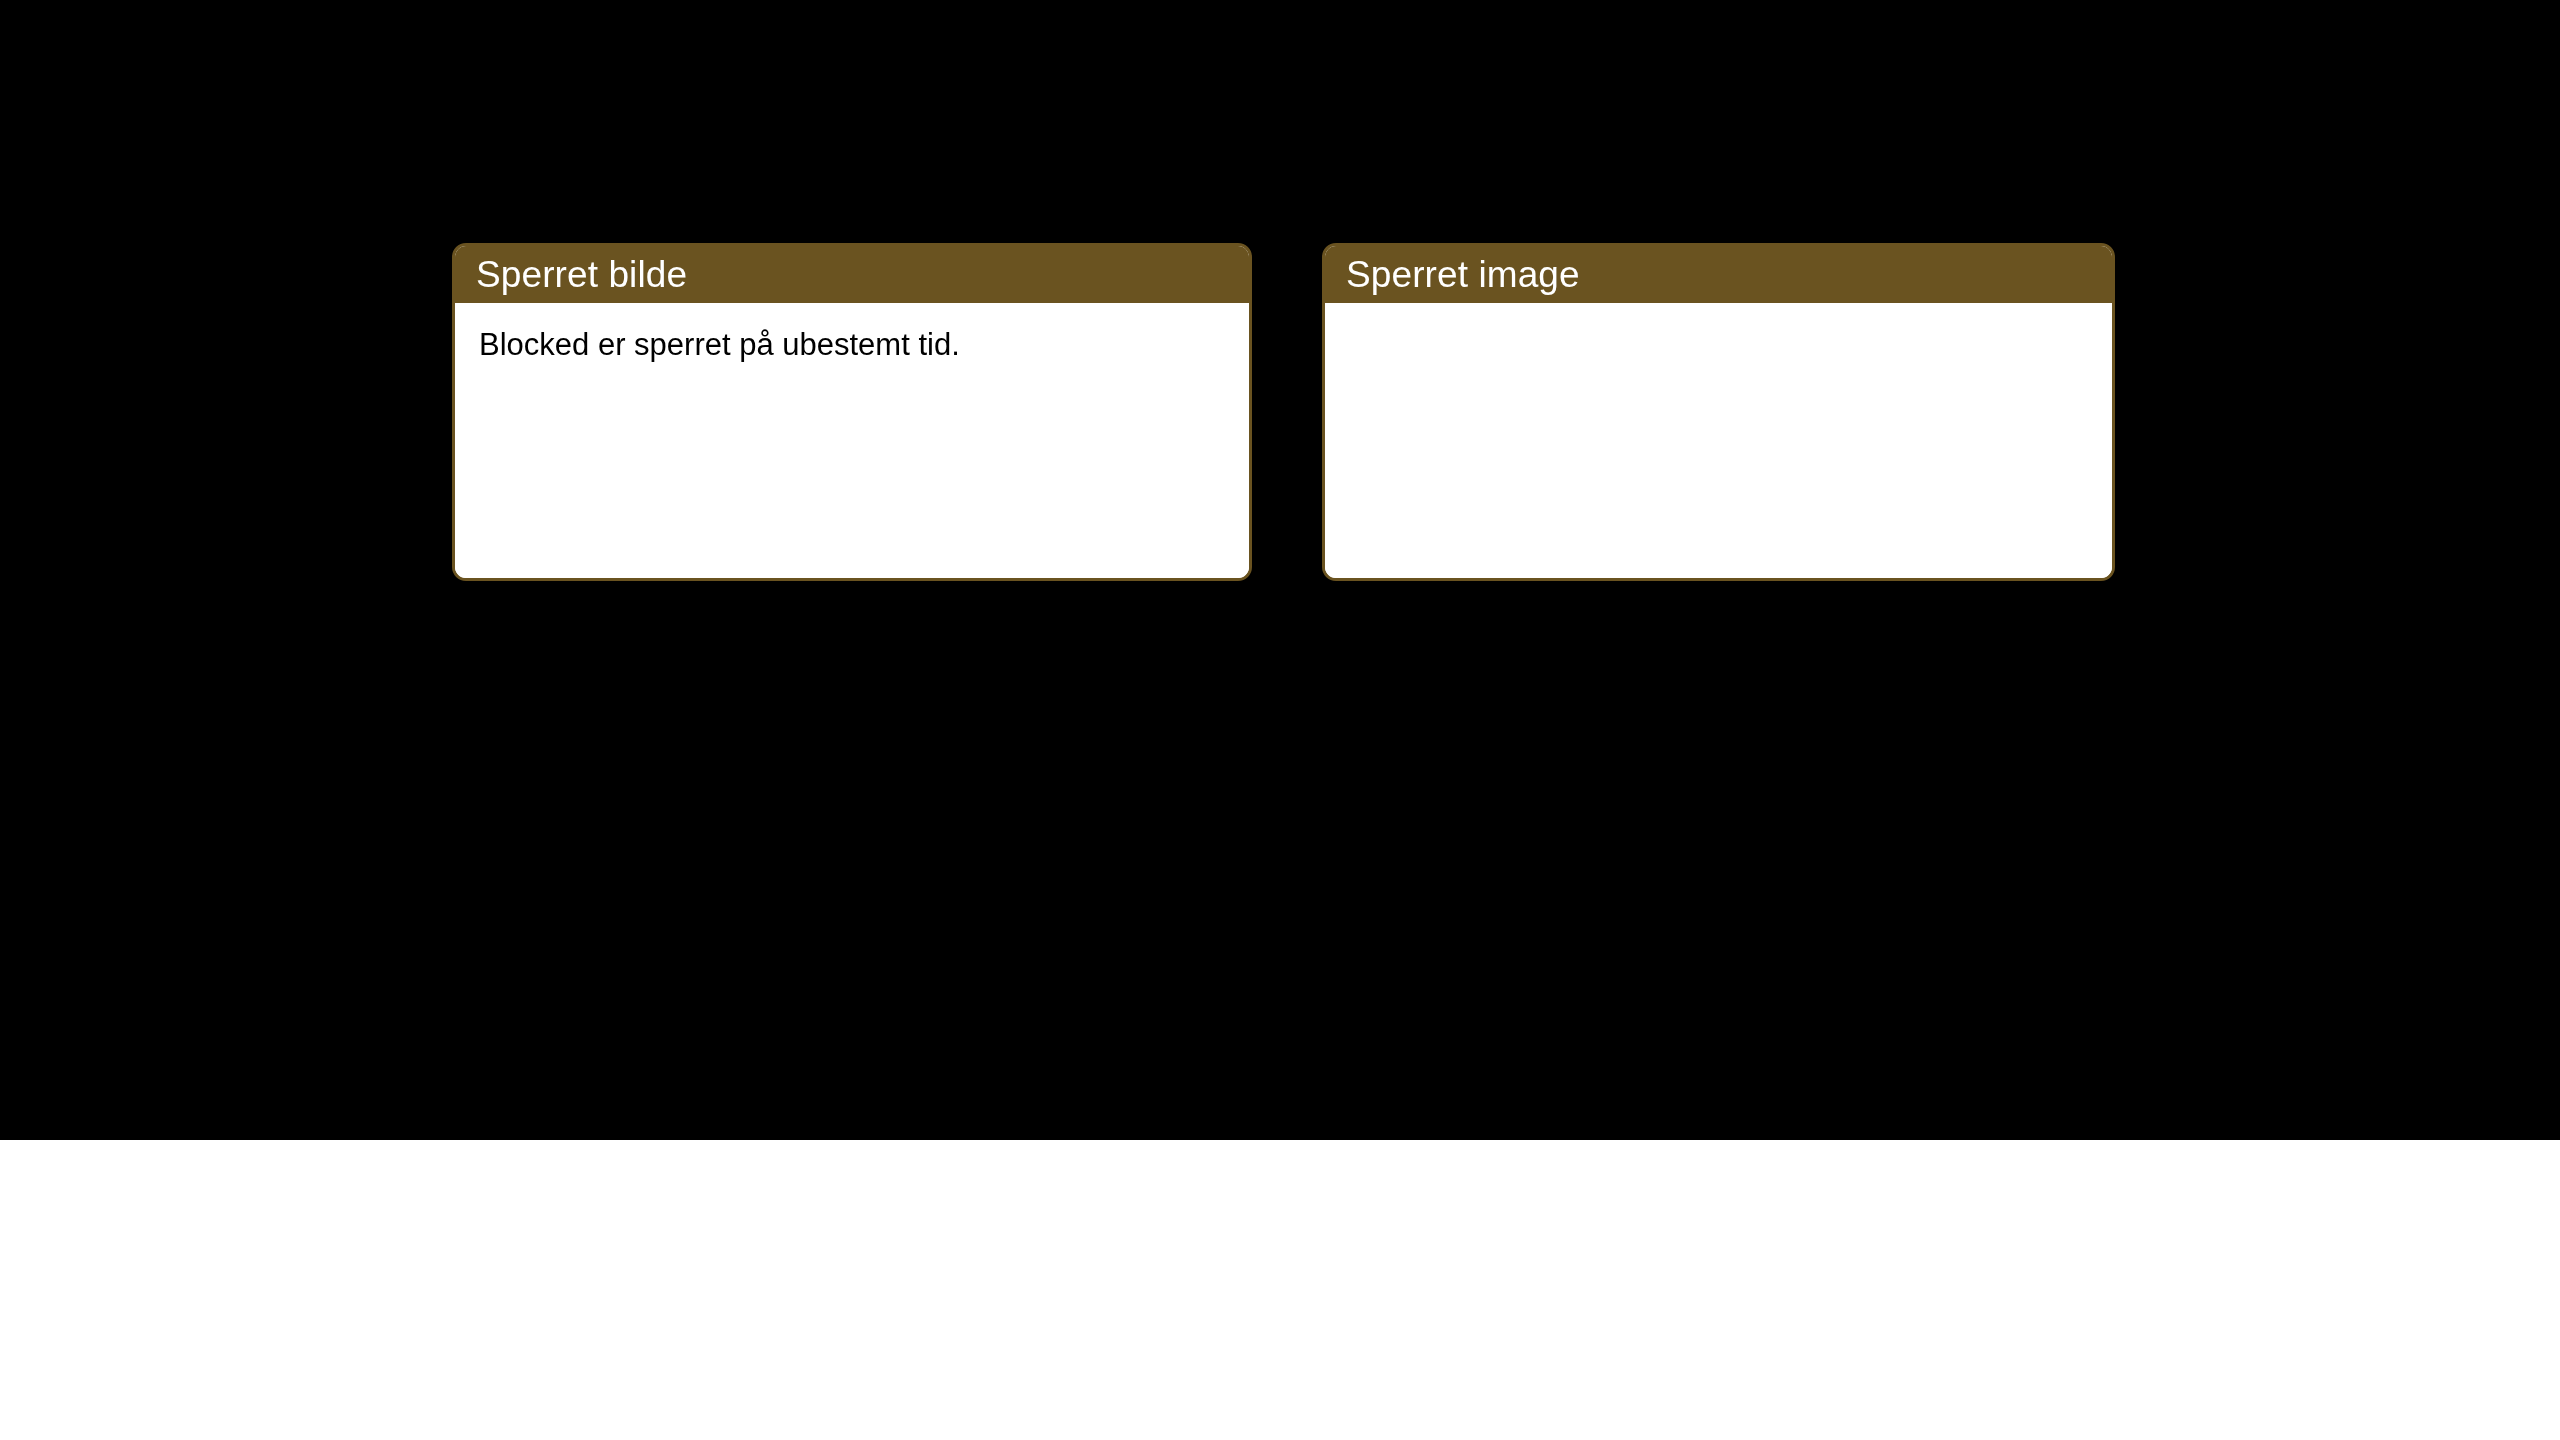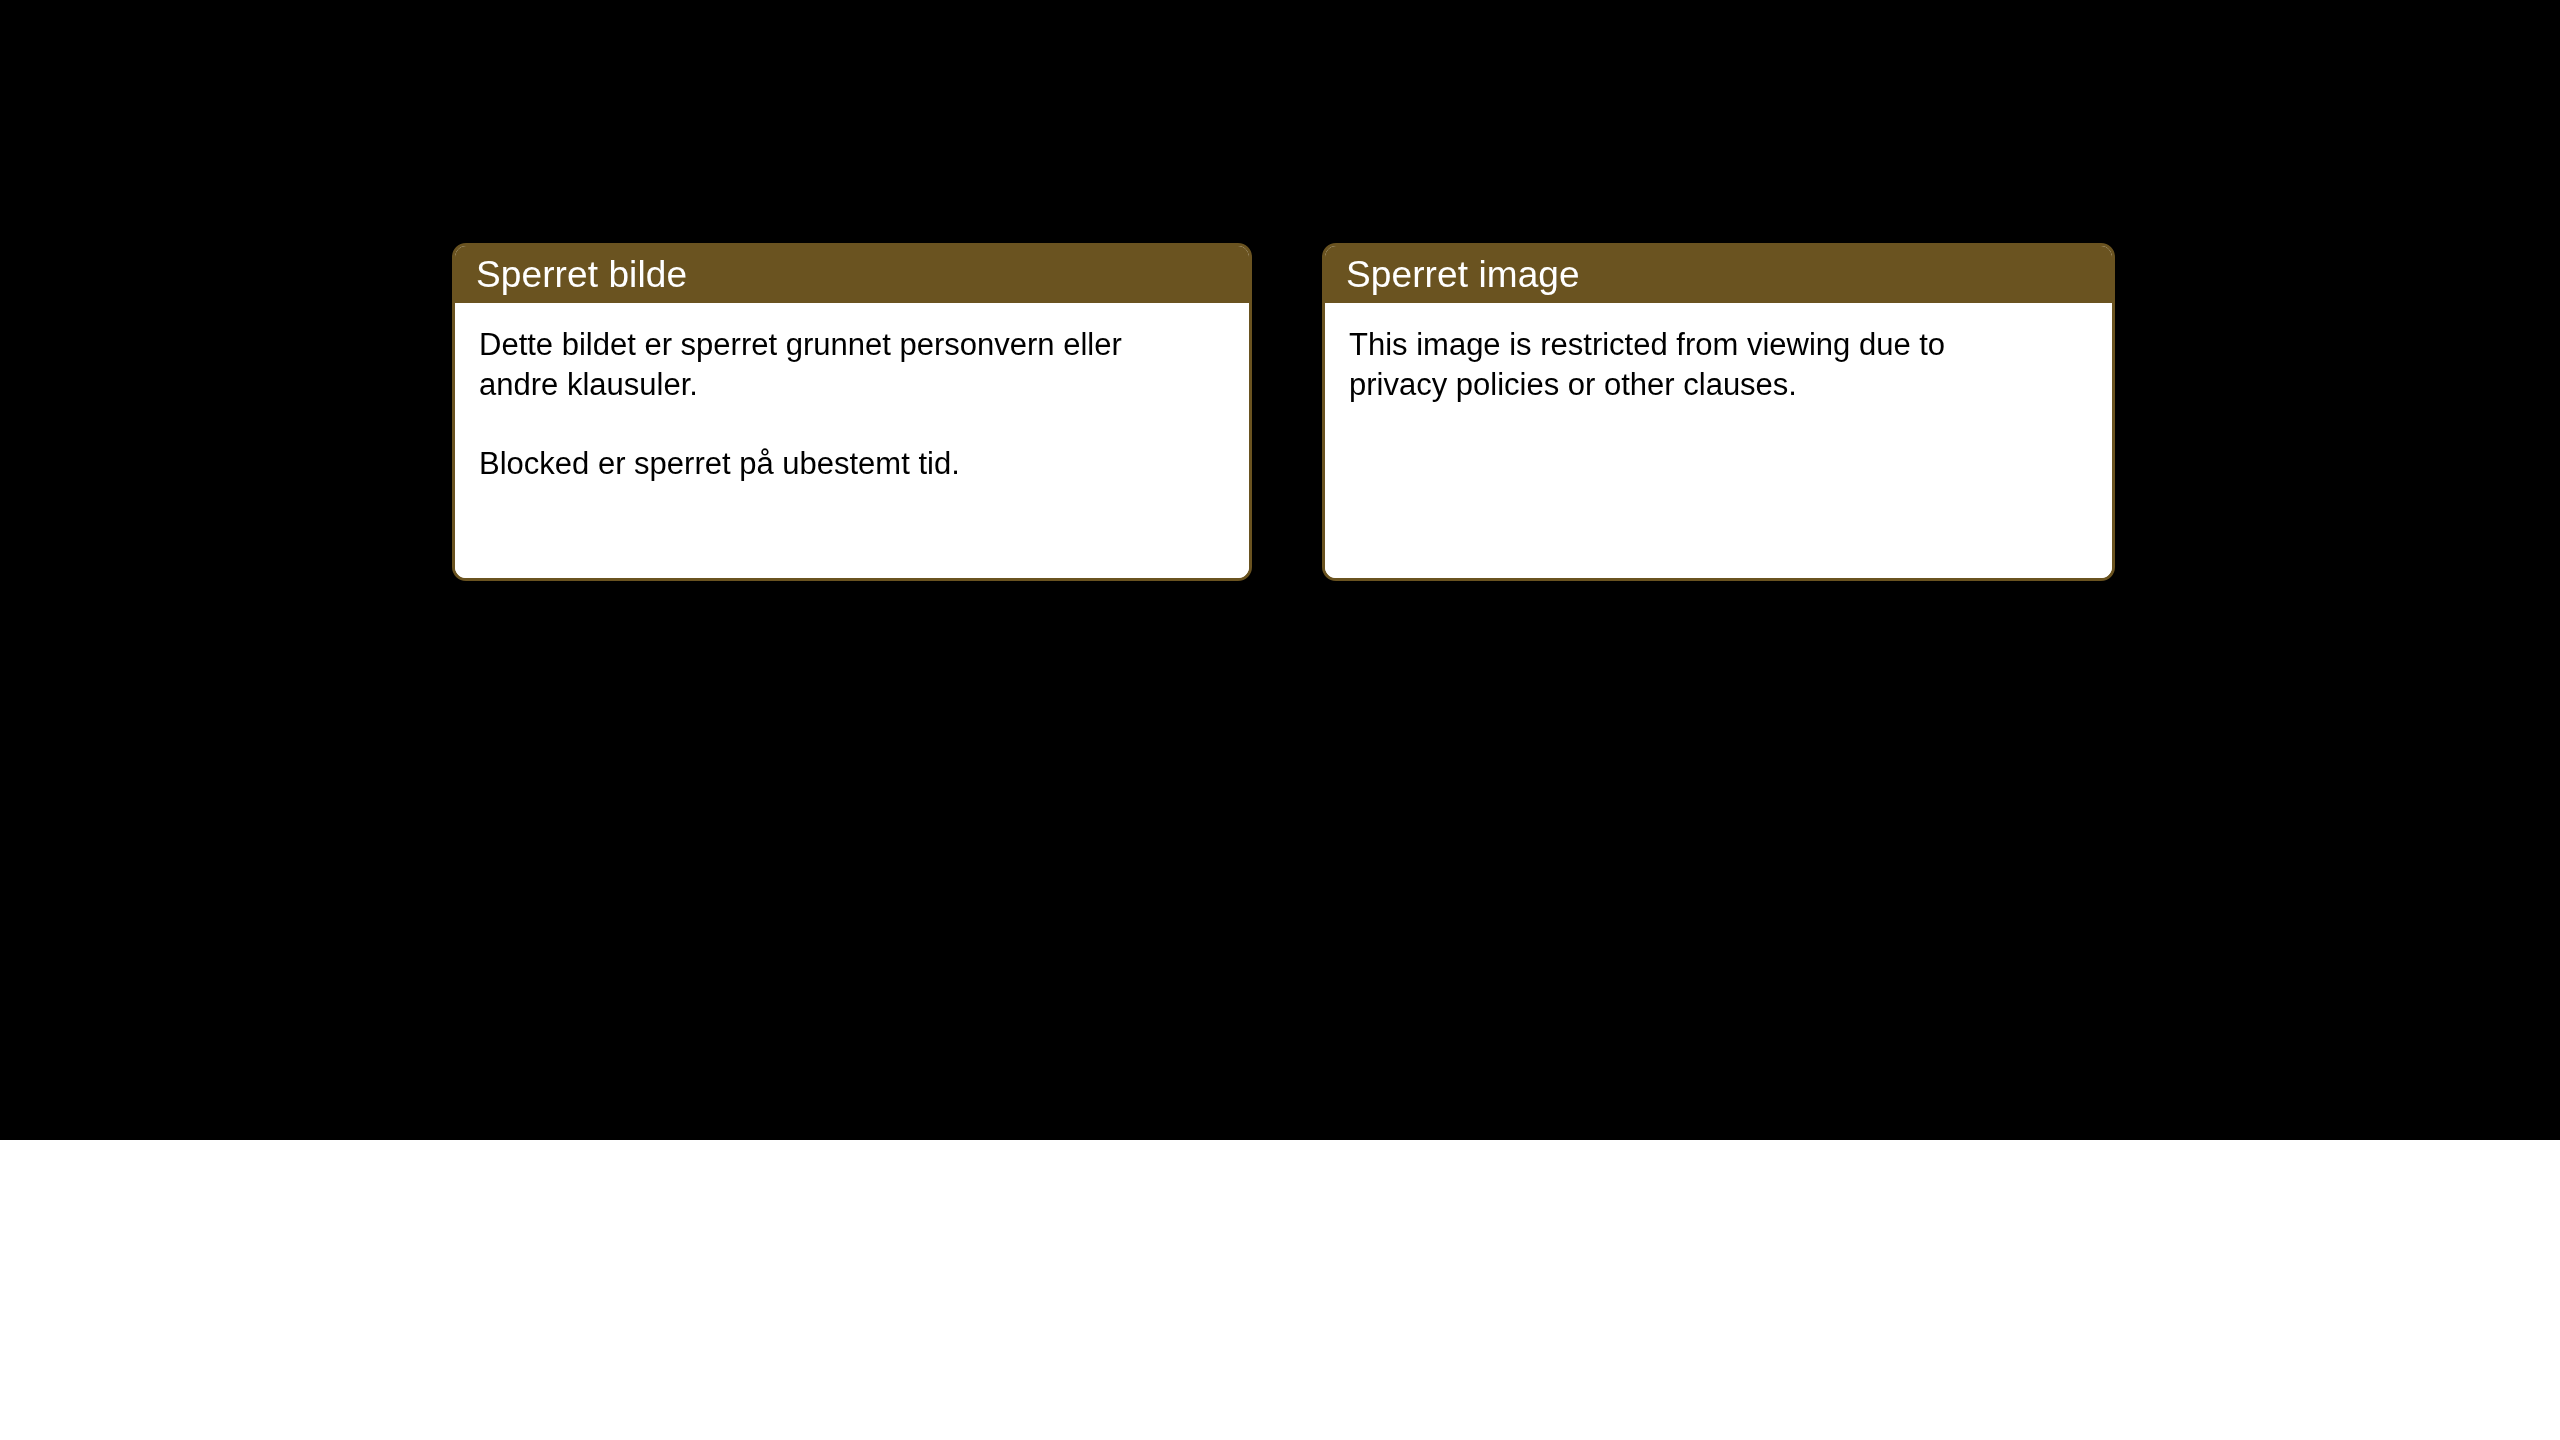--- a/index.html
+++ b/index.html
@@ -105,28 +105,26 @@
 
 <div class="page">
 
   <div class="notice-cards">
 
     <section class="notice-card notice-card--no">
       <div class="card-header">
         <h2 class="card-title">Sperret bilde</h2>
       </div>
       <div class="card-body">
-        <p class="card-paragraph">Dette bildet er sperret grunnet personvern eller andre klausuler.</p>
         <p class="card-paragraph">Blocked er sperret på ubestemt tid.</p>
       </div>
     </section>
 
     <section class="notice-card notice-card--en">
       <div class="card-header">
         <h2 class="card-title">Sperret image</h2>
       </div>
       <div class="card-body">
-        <p class="card-paragraph">This image is restricted from viewing due to privacy policies or other clauses.</p>
       </div>
     </section>
 
   </div>
 </div>
 
 </body></html>

